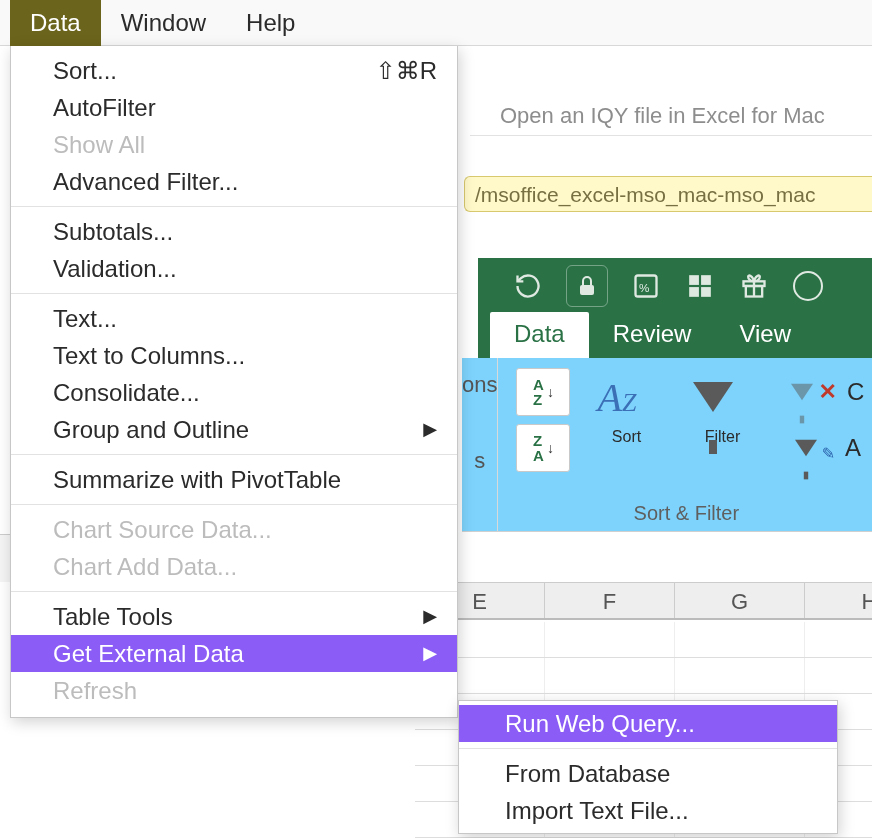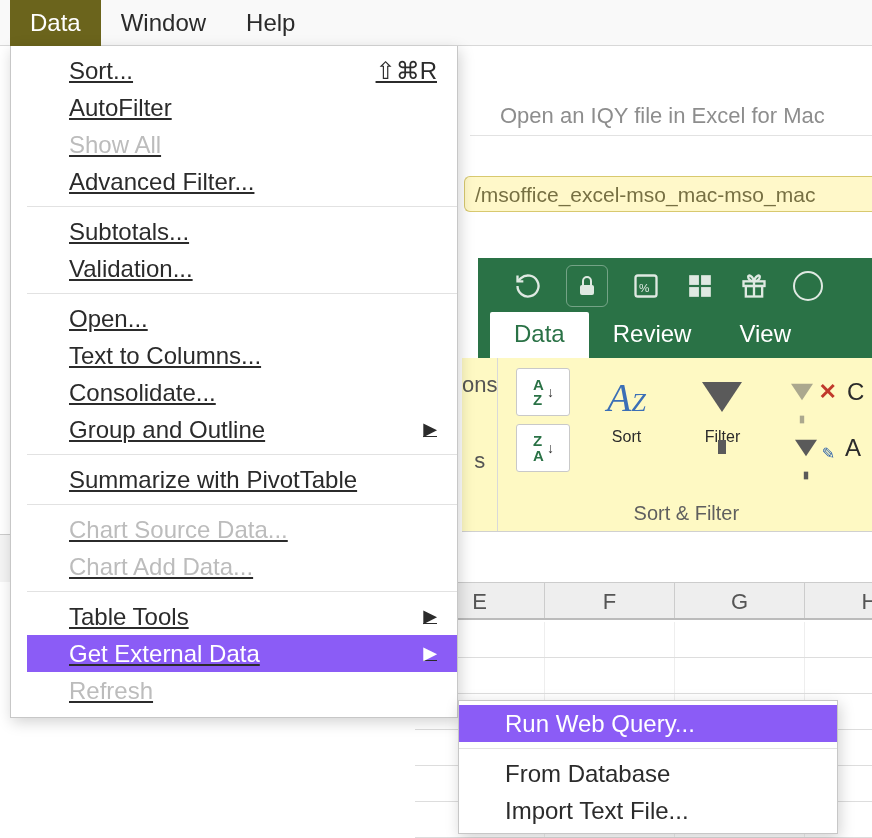--- a/index.html
+++ b/index.html
@@ -14,23 +14,22 @@
 
   
   .menu {
     position: absolute;
     left: 10px; top: 46px;
     width: 448px;
     background: #fff;
     border: 1px solid #c7c7c7;
     border-top: none;
     box-shadow: 2px 4px 14px rgba(0,0,0,0.18);
-    padding: 6px 0 8px 16px;
+    padding: 6px 0 8px 0;
     font-size: 24px;
-    text-decoration: underline;
   }
   .menu-item {
     display: flex;
     align-items: center;
     height: 37px;
     line-height: 37px;
     padding: 0 20px 0 42px;
     cursor: default;
   }
   .menu-item.disabled { color: #bcbcbc; }
@@ -82,36 +81,36 @@
   .tabs {
     position: absolute; left: 478px; top: 313px; right:0; height: 45px;
     background: #2a7246; display:flex; align-items:flex-end; padding-left: 12px; gap: 0;
     color: #fff; font-size: 24px;
   }
   .tab { padding: 8px 24px 10px; cursor: default; }
   .tab.active { background: #fff; color: #2a7246; border-radius: 2px 2px 0 0; font-weight: 500; }
 
   .ribbon {
     position: absolute; left: 462px; top: 358px; right:0; height: 174px;
-    background: #fef9c3; border-bottom: 1px solid #d0d0d0;
+    background: #7dd3fc; border-bottom: 1px solid #d0d0d0;
     display:flex;
   }
   .ribbon-left-fragment {
     width: 58px; border-right: 1px solid #d9d9d9; display:flex; flex-direction:column; align-items:center; justify-content:flex-start; padding-top: 14px; gap:50px;
     color:#545454; font-size:22px;
   }
   .ribbon-group { flex:1; display:flex; flex-direction:column; }
   .ribbon-group-body { flex:1; display:flex; align-items:flex-start; padding: 10px 10px 0 18px; gap: 16px; }
   .ribbon-group-label { text-align:center; font-size:20px; color:#5f5f5f; padding-bottom:6px;}
 
   .btn-col { display:flex; flex-direction:column; gap:8px; align-items:center; }
   .mini-btn { width:54px; height:48px; border:1px solid #c9c9c9; border-radius:3px; background:#fff; display:flex; align-items:center; justify-content:center; font-size:17px; font-weight:bold; color:#2a7246; line-height:1; }
   .mini-btn .arrow { font-size:14px; color:#333; margin-left:3px;}
   .big-btn { display:flex; flex-direction:column; align-items:center; gap:2px; width:80px; }
-  .big-btn .icon-box { width:58px; height:58px; display:flex; align-items:center; justify-content:center; }
+  .big-btn .icon-box { width:58px; height:58px; display:flex; align-items:center; }
   .big-btn .btn-label { font-size:16px; color:#2b2b2b; }
   .big-icon-az { font-family: Georgia, serif; font-size:40px; font-style:italic; color:#3b6fb6; }
   .funnel { width:0; height:0; border-left:20px solid transparent; border-right:20px solid transparent; border-top:30px solid #5a5a5a; position:relative; }
   .funnel::after { content:""; position:absolute; left:-4px; top:28px; width:8px; height:14px; background:#5a5a5a; }
   .sheet-headers { position:absolute; left:0; top:582px; right:0; height:38px; background:#eee; border-top:1px solid #ccc; border-bottom:2px solid #bbb; display:flex; }
   .sheet-headers .colh { flex:0 0 130px; border-right:1px solid #ccc; text-align:center; line-height:38px; color:#555; font-size:22px;}
   .sheet-rows { position:absolute; left:0; top:622px; right:0; bottom:0; }
   .sheet-rows .row { height:36px; border-bottom:1px solid #ddd; display:flex;}
   .sheet-rows .cell { flex:0 0 130px; border-right:1px solid #eee; }
 
@@ -285,21 +284,21 @@
       </div>
   <div class="menu-sep"></div>
   <div class="menu-item">
         <span class="label">Subtotals...</span>
       </div>
   <div class="menu-item">
         <span class="label">Validation...</span>
       </div>
   <div class="menu-sep"></div>
   <div class="menu-item">
-        <span class="label">Open...</span>
+        <span class="label">Text...</span>
       </div>
   <div class="menu-item">
         <span class="label">Text to Columns...</span>
       </div>
   <div class="menu-item">
         <span class="label">Consolidate...</span>
       </div>
   <div class="menu-item">
     <span class="label">Group and Outline</span>
     <span class="submenu-arrow">▶</span>

